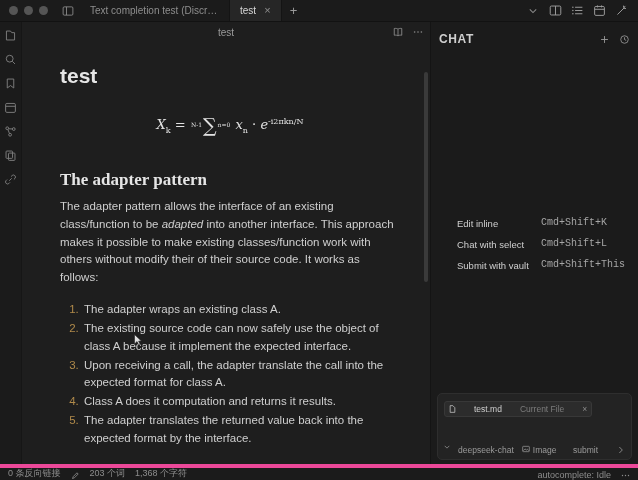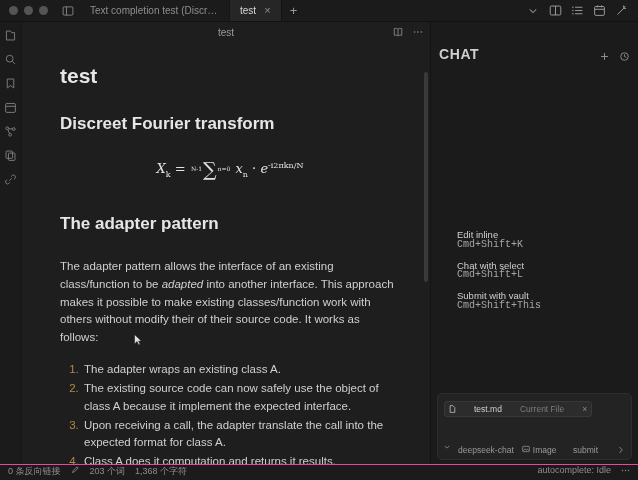--- a/index.html
+++ b/index.html
@@ -132,21 +132,21 @@
     padding: 14px 30px 10px 38px;
     position: relative;
   }
   .note-scroll h1 {
     font-size: 21px; margin: 8px 0 26px 0; font-weight: bold; color: #e6e6e6;
   }
   .note-scroll h2 {
     font-size: 17px; margin: 0 0 24px 0; font-weight: bold; color: #e6e6e6;
   }
   .note-scroll h2.second {
-    margin-top: 34px; margin-bottom: 24px;
+    margin-top: 34px; margin-bottom: 8px; font-family: Liberation Serif, serif;
   }
   .formula {
     text-align: center;
     font-family: "DejaVu Serif", serif;
     font-size: 13px;
     color: #e2e2e2;
     margin: 8px 0 26px 0;
   }
   .formula .sum {
     font-size: 19px; vertical-align: -3px; position: relative; display: inline-block;
@@ -190,42 +190,42 @@
     width: 208px;
     flex: 0 0 208px;
     background: #1b1b1b;
     border-left: 1px solid #141414;
     display: flex;
     flex-direction: column;
     position: relative;
   }
   .chat-header {
     height: 22px;
-    display: flex; align-items: flex-end;
+    display: flex; align-items: center;
     padding: 0 8px;
-    font-size: 14px;
+    font-size: 12px;
     letter-spacing: 0.6px;
     color: #cfcfcf;
-    margin-top: 18px;
+    margin-top: 6px;
     flex: 0 0 22px;
   }
   .chat-header .ch-title { font-weight: bold; }
   .chat-header .ch-right {
     margin-left: auto; display: flex; align-items: center; gap: 9px; color: #9a9a9a;
   }
   .chat-body { flex: 1 1 auto; position: relative; }
   .shortcuts {
     position: absolute;
     left: 26px; top: 168px;
     font-size: 9.5px;
     color: #c6c6c6;
     line-height: 1.0;
   }
   .sc-row {
-    display: flex; align-items: flex-start; margin-bottom: 11px; flex-direction: column;
+    display: flex; align-items: flex-end; margin-bottom: 11px;
   }
   .sc-label { width: 84px; color: #cfcfcf; }
   .sc-key { color: #a6a6a6; font-family: "Liberation Mono", monospace; font-size: 10px; }
 
   .chat-compose {
     margin: 0 6px 4px 6px;
     background: #232323;
     border: 1px solid #2e2e2e;
     border-radius: 5px;
     padding: 5px 6px 4px 6px;
@@ -256,23 +256,23 @@
   .compose-bottom .imgbtn { display: flex; align-items: flex-start; gap: 3px; }
   .compose-bottom .submit {
     margin-left: auto; display: flex; align-items: center; gap: 19px; color: #9a9a9a;
   }
 
   
   .statusbar {
     height: 16px;
     flex: 0 0 16px;
     background: #1b1b1b;
-    border-top: 1px solid #ec4899;
-    display: flex;
-    align-items: flex-start;
+    border-top: 4px solid #ec4899;
+    display: flex;
+    align-items: flex-end;
     padding: 0 8px;
     font-size: 9px;
     color: #8d8d8d;
     gap: 10px;
   }
   .statusbar .sb-right { margin-left: auto; display: flex; gap: 10px; align-items: center; }
   .sb-item { display: flex; align-items: center; gap: 3px; }
   svg { display: block; }
 </style>
 </head>
@@ -410,21 +410,20 @@
               <circle cx="3.5" cy="8" r="1.1"></circle>
                 <circle cx="8" cy="8" r="1.1"></circle>
                 <circle cx="12.5" cy="8" r="1.1"></circle>
             </svg>
           </span>
         </span>
       </div>
 
       <div class="note-scroll">
         <h1>test</h1>
-        <h2>Discreet Fourier transform</h2>
 
         <div class="formula">
           <span><em>X</em><sub style="font-size:8px;">k</sub></span>
           <span>=</span>
           <span class="sumlimits">N-1</span><span class="sum">∑</span><span class="sumlimits">n=0</span>
           <em>x</em><sub style="font-size:8px;">n</sub>
           <span>·</span>
           <em>e</em><sup style="font-size:8px;">-i2πkn/N</sup>
         </div>
 

